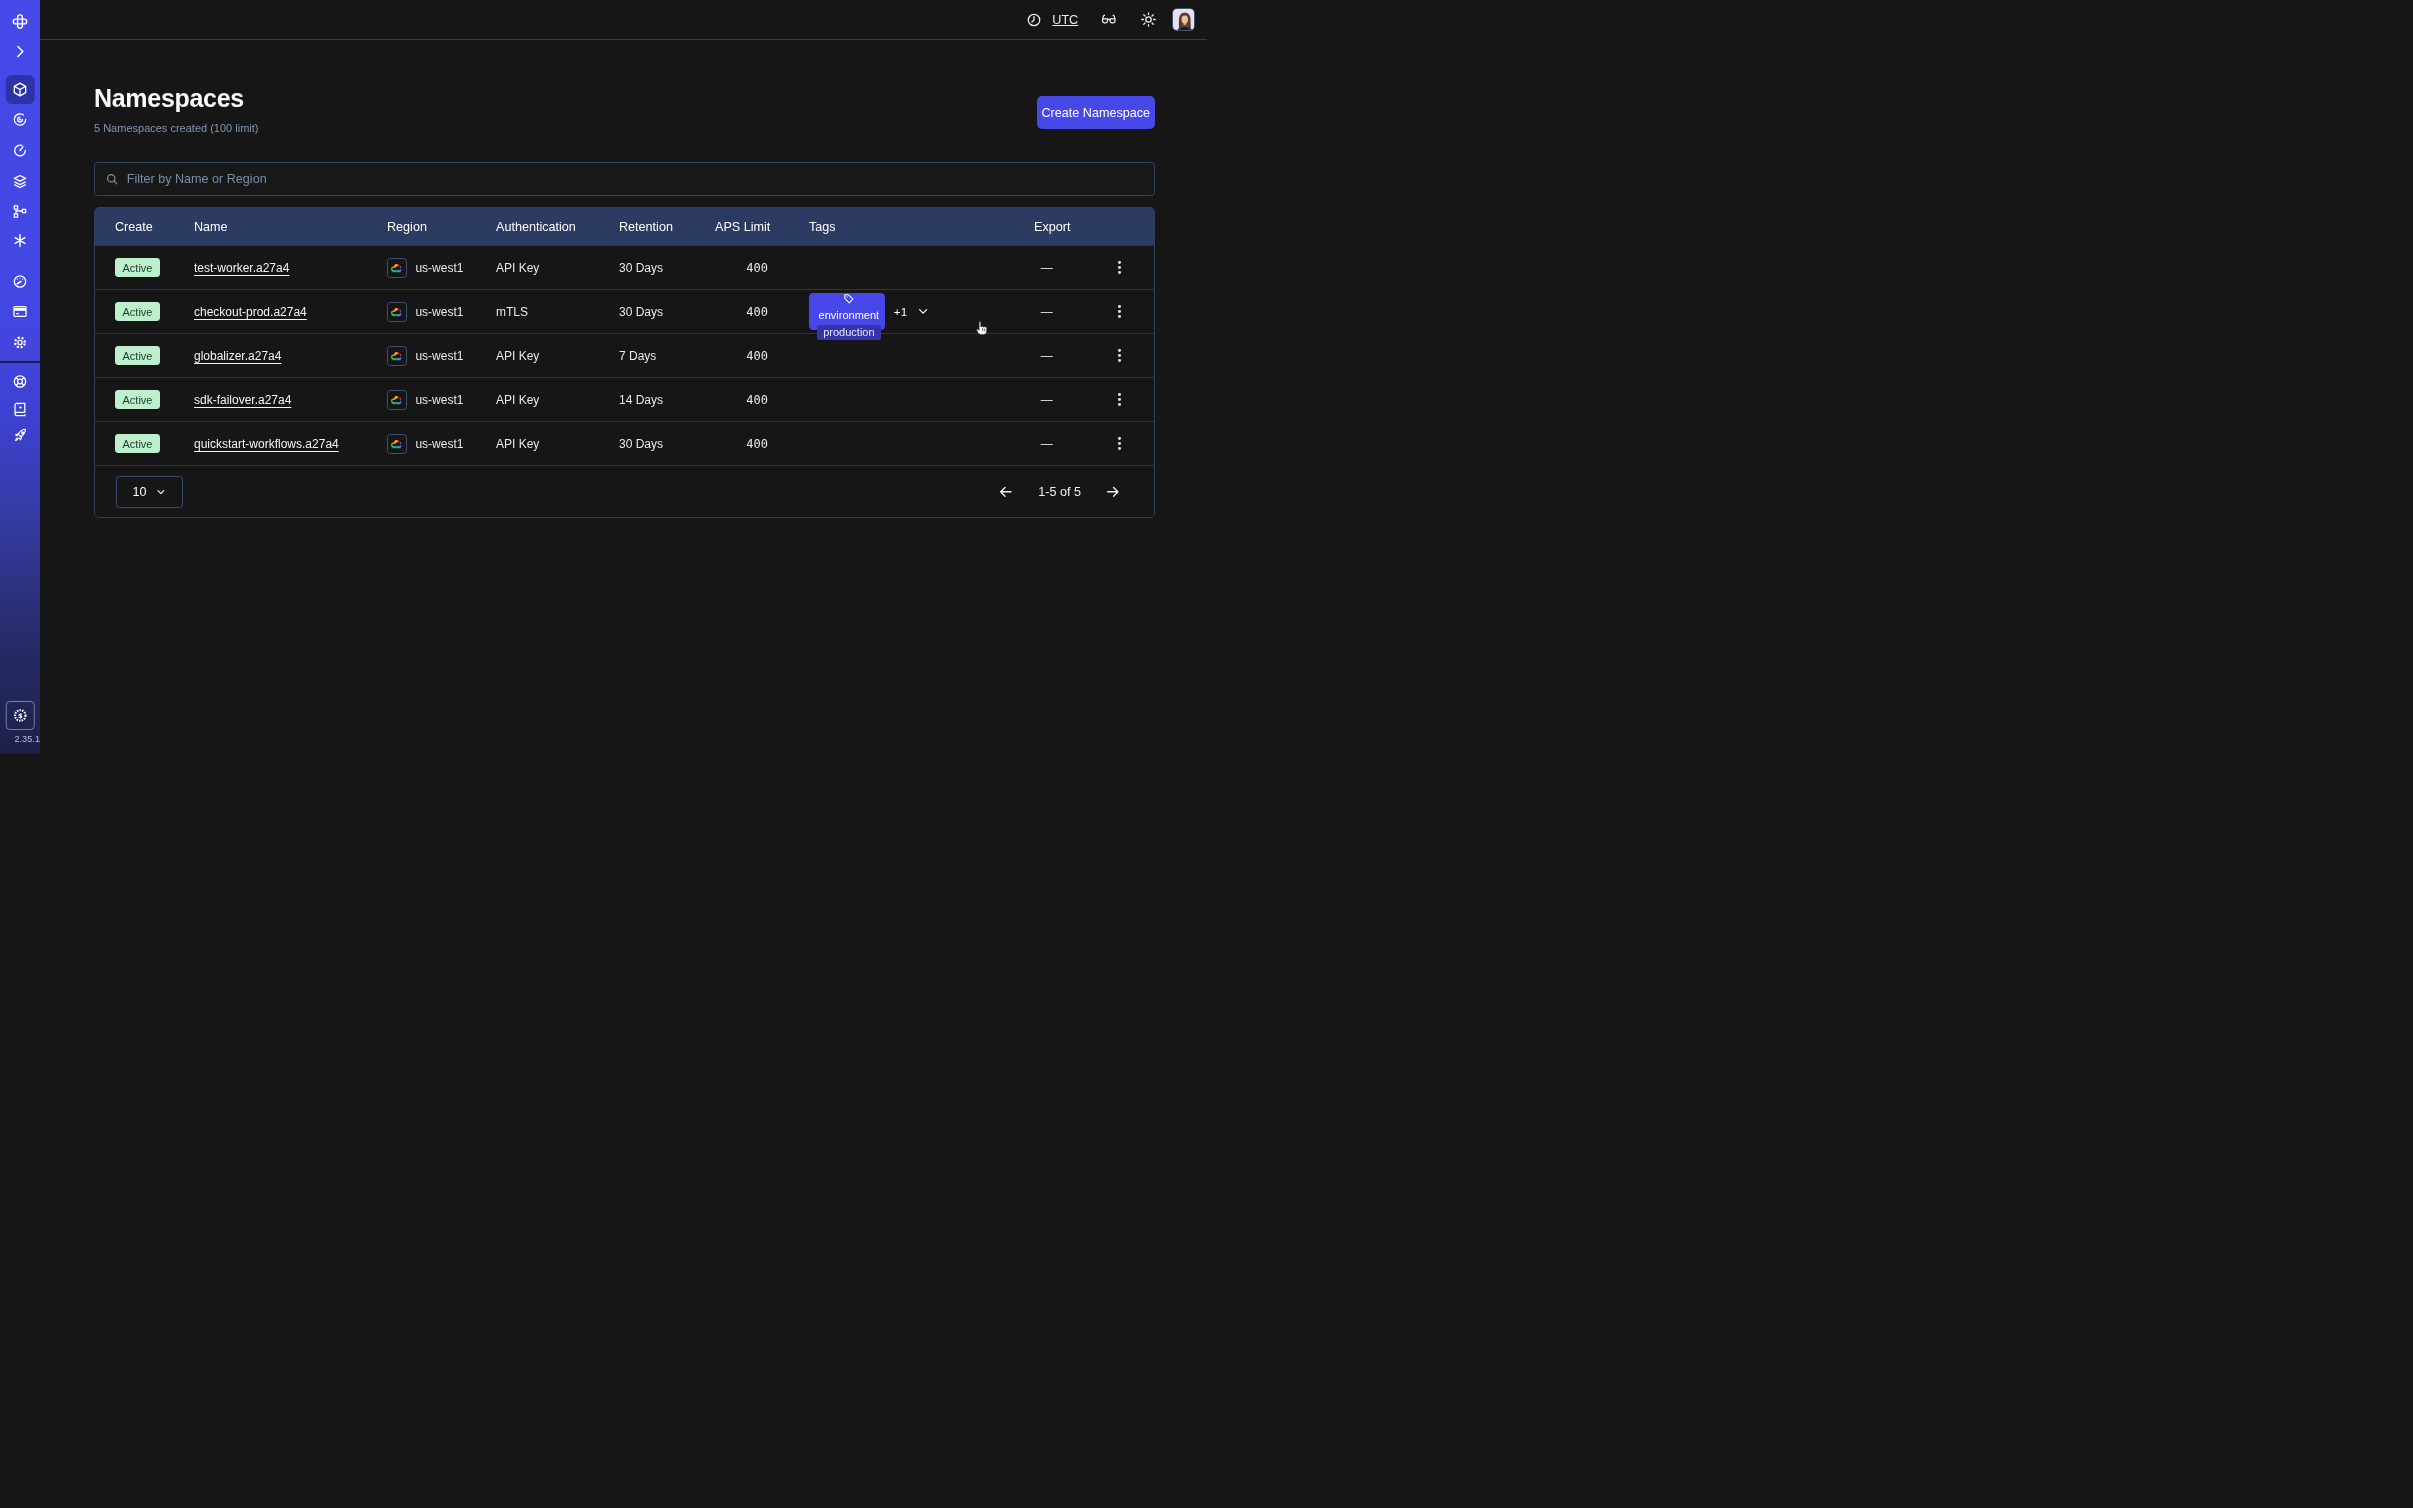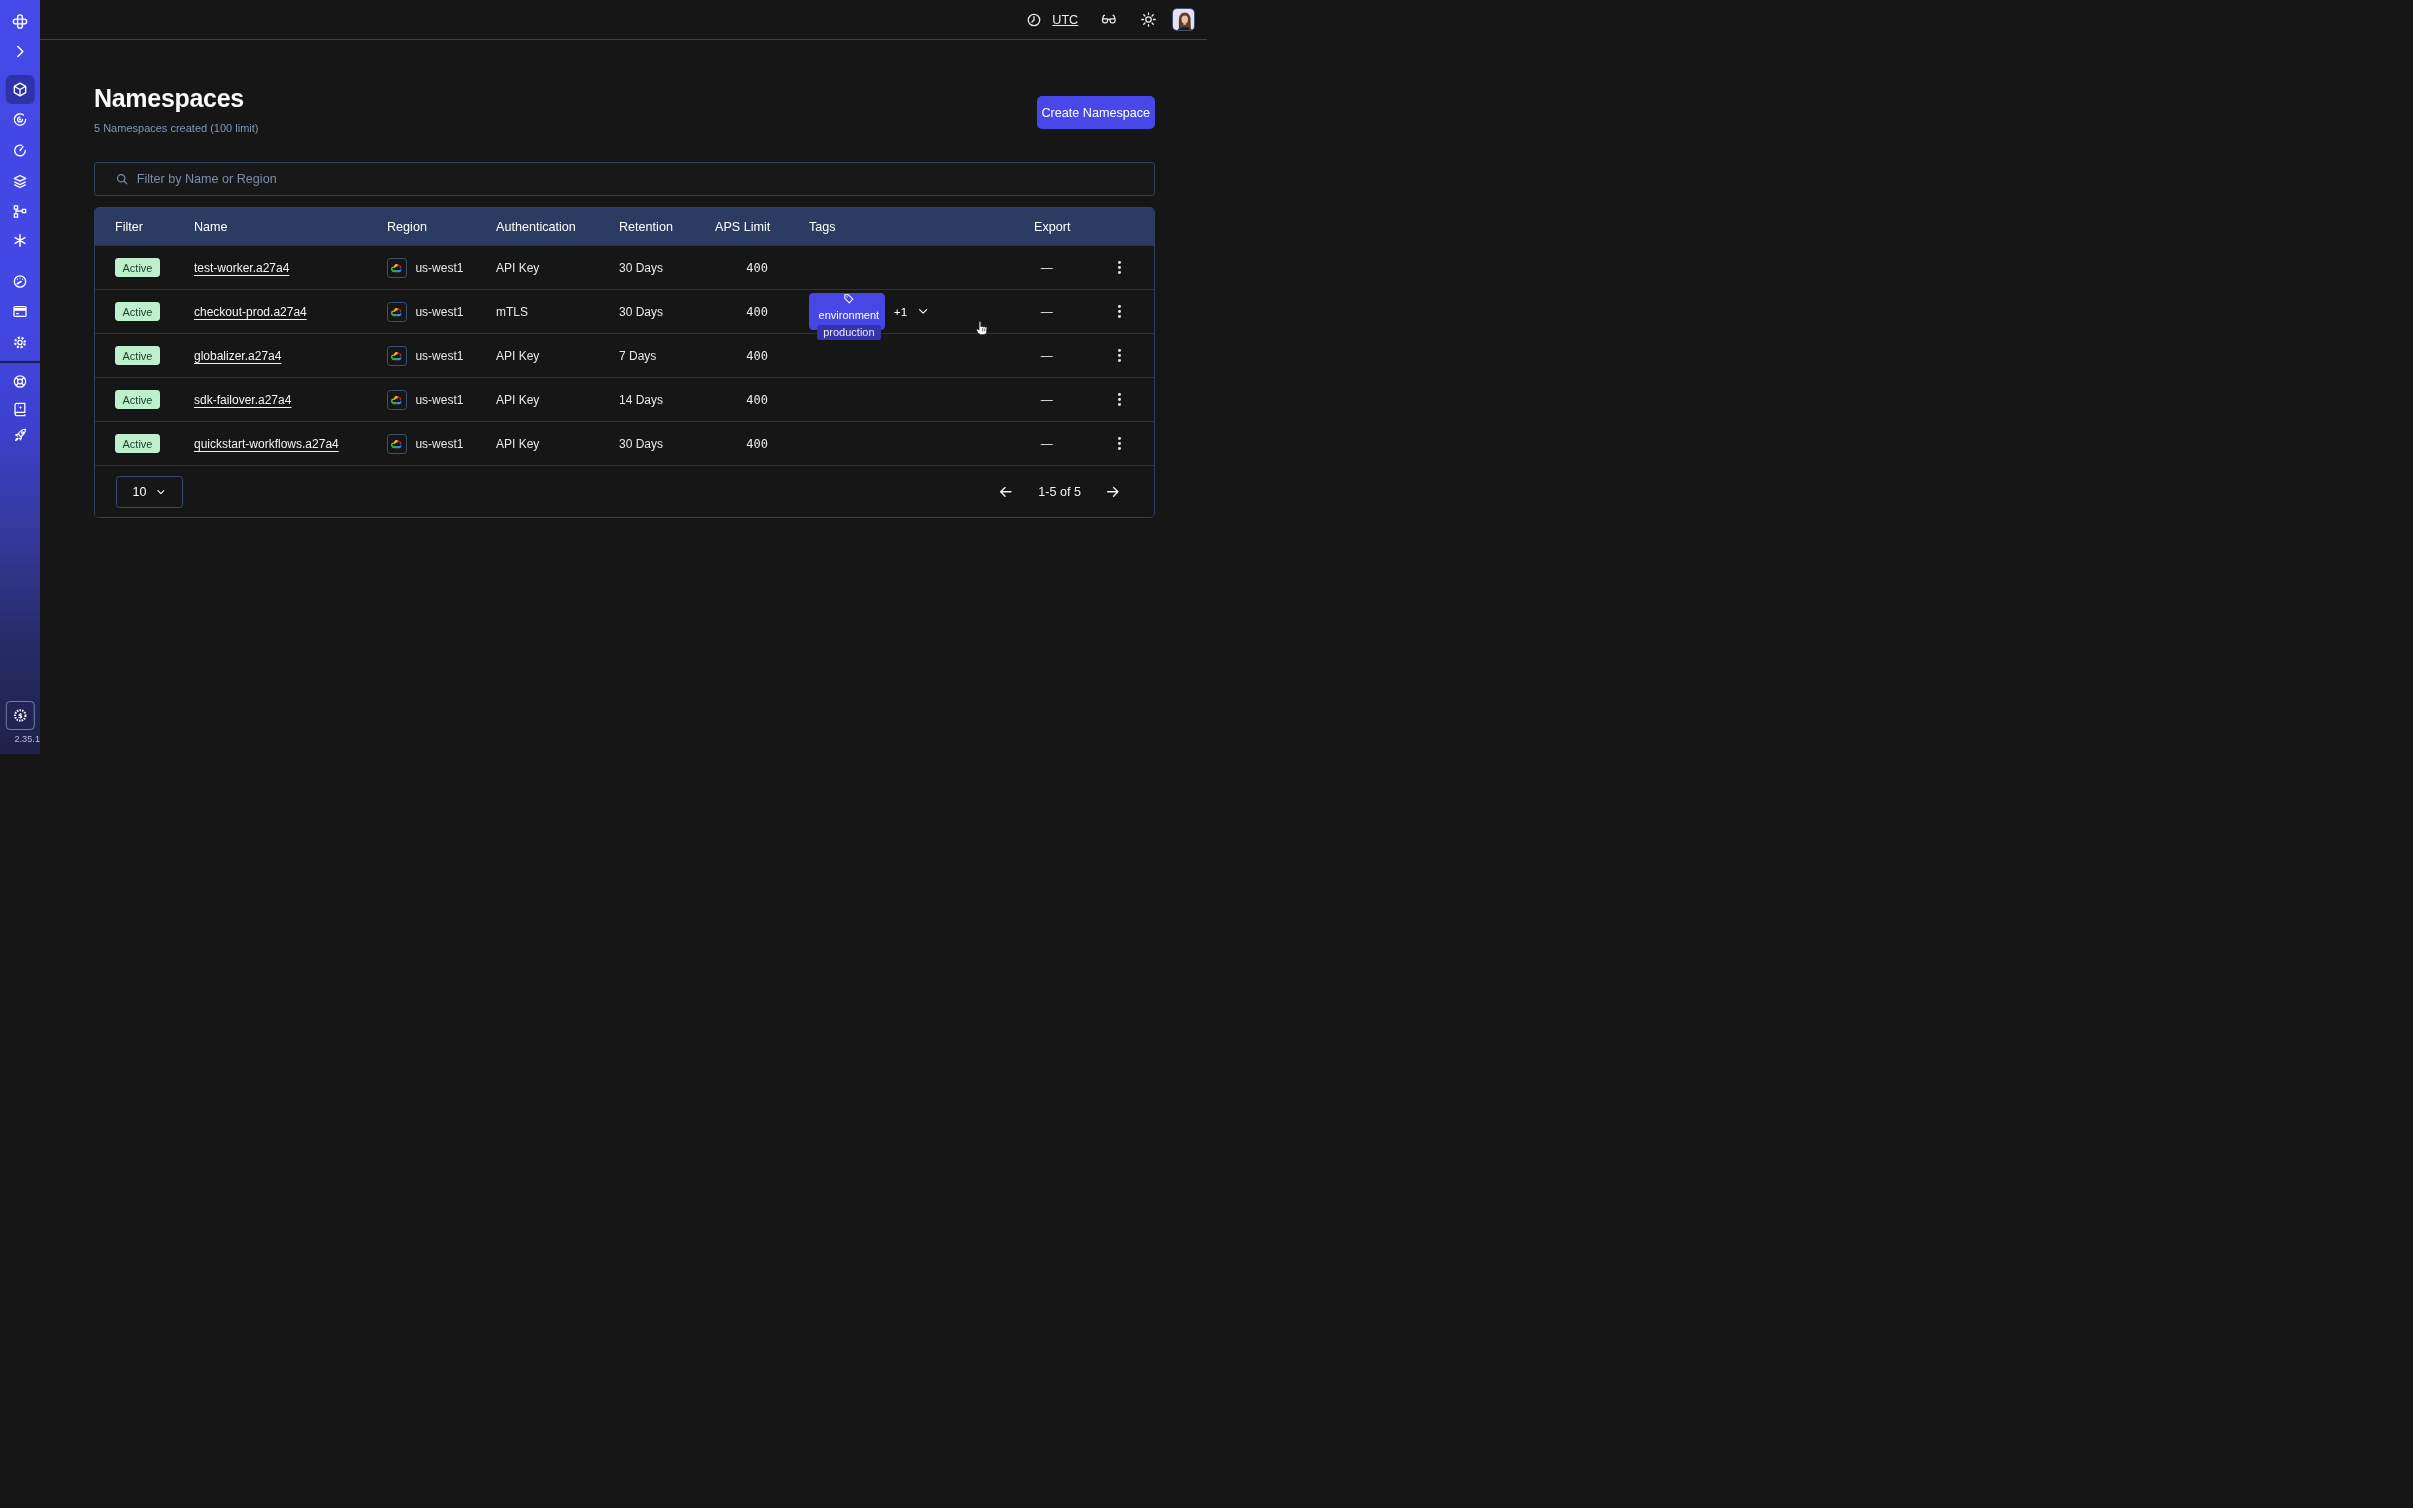--- a/index.html
+++ b/index.html
@@ -56,21 +56,21 @@
     background:#4848e9; color:#fff; font-size:12.6px; font-weight:500;
     border:none; border-radius:5px; cursor:pointer;
     font-family:"Liberation Sans", sans-serif;
     display:flex; align-items:center;
   }
 
   
   .filter-box {
     position:absolute; left:94px; top:162px; width:1061px; height:34px;
     border:0.8px solid #33425f; border-radius:3.4px; background:#181818;
-    display:flex; align-items:center; padding:0 20px; gap:7.5px;
+    display:flex; align-items:center; padding:0 10px; gap:7.5px;
   }
   .filter-input {
     flex:1; background:transparent; border:none; outline:none;
     color:#e7e9ee; font-size:12.6px; font-family:"Liberation Sans", sans-serif;
   }
   .filter-input::placeholder { color:#7d8ca6; }
 
   
   .table {
     position:absolute; left:94px; top:207px; width:1061px;
@@ -279,21 +279,21 @@
       <circle cx="10.5" cy="10.5" r="6.2"></circle>
         <path d="M15.2 15.2L20 20"></path>
     </svg>
   </span>
   <input class="filter-input" placeholder="Filter by Name or Region" style="">
 </div>
 
 <section class="table">
 
   <div class="tgrid thead">
-    <span class="th">Filter</span>
+    <span class="th">Create</span>
     <span class="th">Name</span>
     <span class="th">Region</span>
     <span class="th">Authentication</span>
     <span class="th">Retention</span>
     <span class="th">APS Limit</span>
     <span class="th">Tags</span>
     <span class="th">Export</span>
     <span class="th"></span>
   </div>
 

